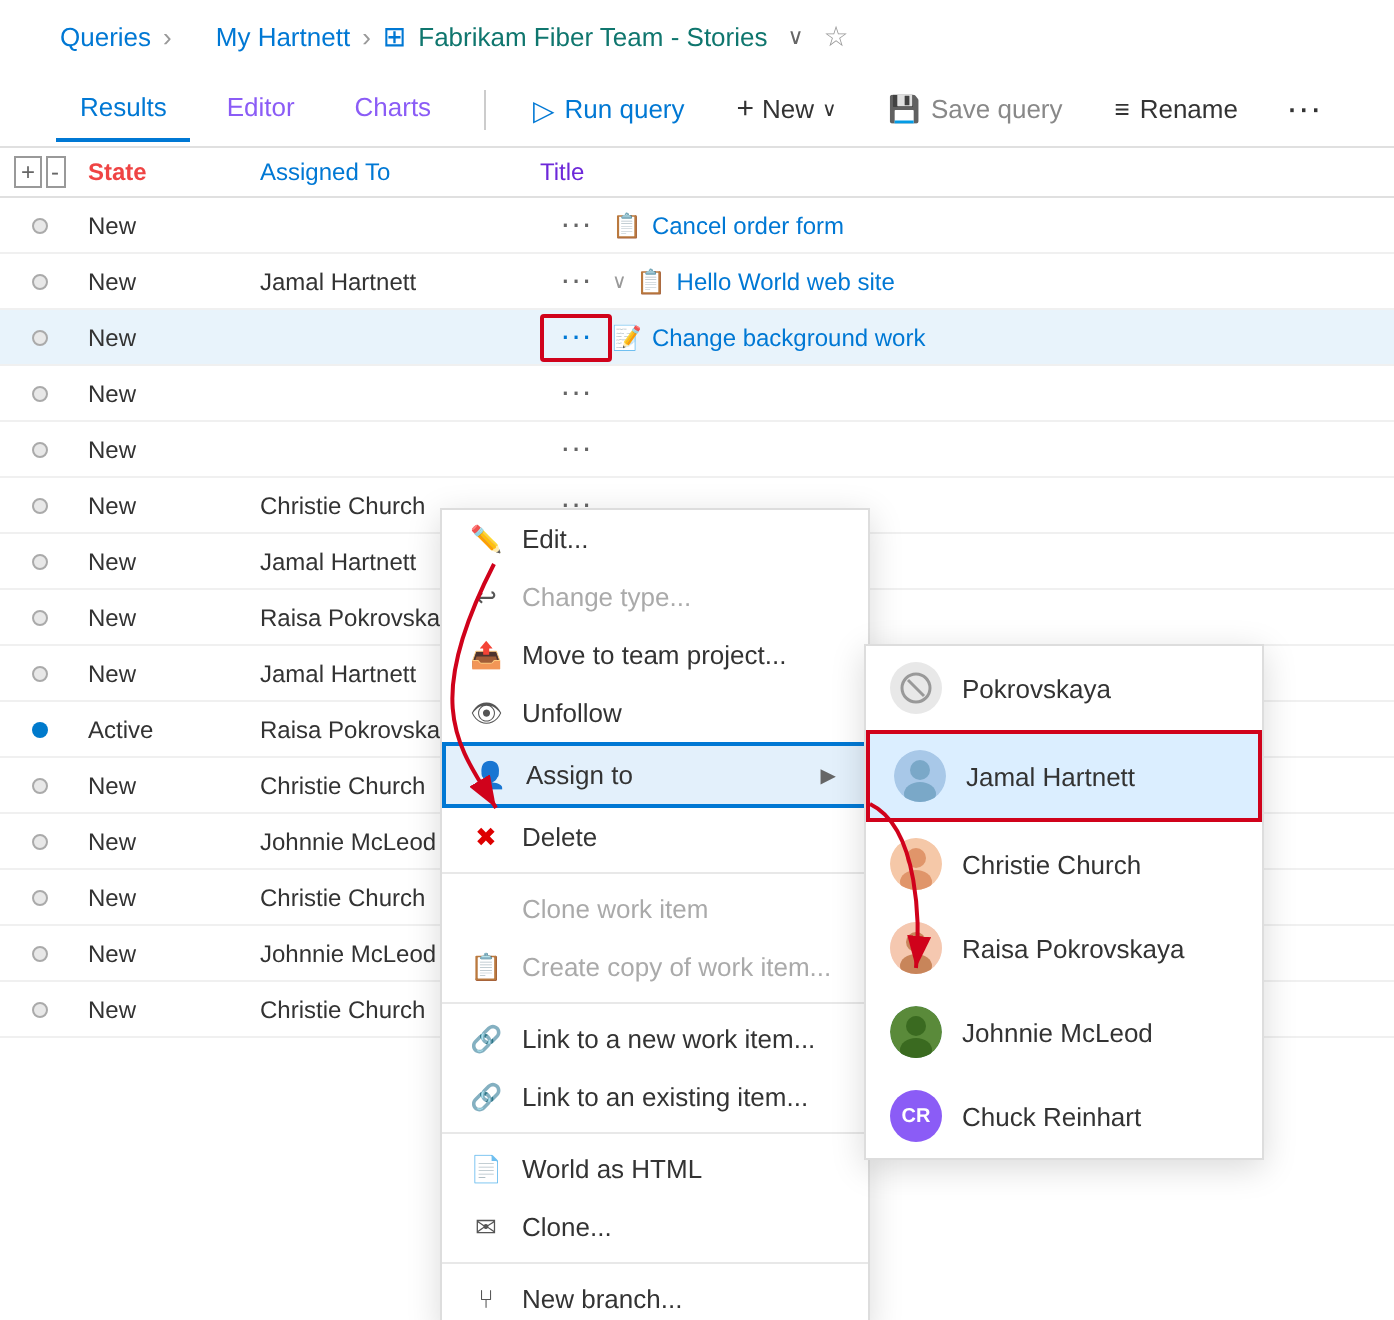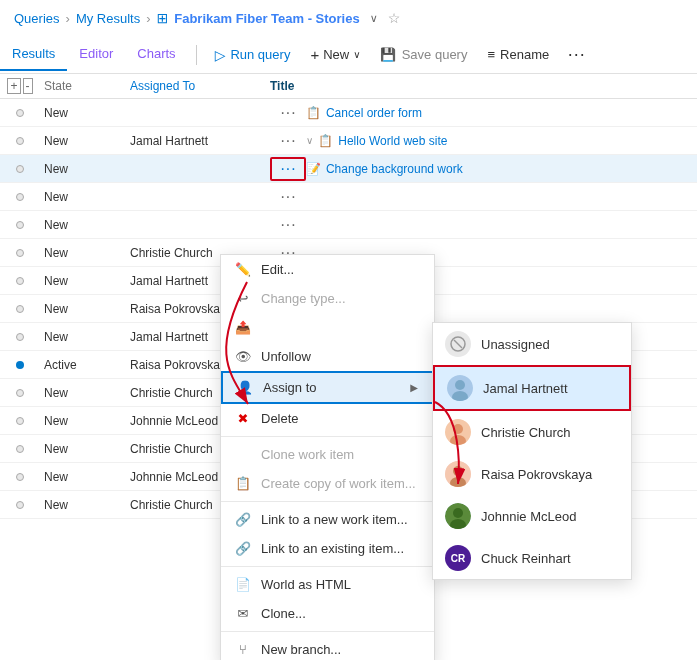--- a/index.html
+++ b/index.html
@@ -1,44 +1,44 @@
 <!DOCTYPE html>
 <html><head>
   <meta charset="utf-8">
   <style>
     * { box-sizing: border-box; margin: 0; padding: 0; }
     body { font-family: 'Segoe UI', Arial, sans-serif; font-size: 13px; background: #fff; color: #333; width: 697px; height: 660px; overflow: hidden; }
 
     
     .breadcrumb { display: flex; align-items: center; padding: 10px 14px; font-size: 13px; color: #666; gap: 6px; }
-    .breadcrumb-link { color: #0078d4; cursor: pointer; }
+    .breadcrumb-link { color: #0078d4; cursor: pointer; margin-left: 16px; }
     .breadcrumb-sep { color: #999; }
-    .breadcrumb-current { font-weight: 700; color: #3b82f6; }
+    .breadcrumb-current { font-weight: 400; color: #0f766e; }
     .breadcrumb-icon { color: #666; font-size: 11px; margin-left: 4px; cursor: pointer; }
     .star-icon { color: #999; font-size: 14px; cursor: pointer; margin-left: 4px; }
 
     
-    .toolbar { display: flex; align-items: center; border-bottom: 1px solid #e0e0e0; padding: 0 0; height: 38px; gap: 0; }
+    .toolbar { display: flex; align-items: center; border-bottom: 1px solid #e0e0e0; padding: 0 28px; height: 38px; gap: 0; justify-content: space-between; }
     .tab { padding: 8px 12px; font-size: 13px; cursor: pointer; color: #8b5cf6; border-bottom: 2px solid transparent; }
     .tab.active { border-bottom: 2px solid #0078d4; color: #0078d4; }
     .toolbar-sep { width: 1px; height: 20px; background: #ccc; margin: 0 8px; }
     .toolbar-btn { display: flex; align-items: center; gap: 5px; padding: 5px 10px; font-size: 13px; cursor: pointer; color: #333; border-radius: 2px; }
     .toolbar-btn .icon { font-size: 14px; }
     .toolbar-btn.primary { color: #0078d4; }
     .new-btn { display: flex; align-items: center; gap: 4px; }
     .save-btn { color: #888; }
     .more-btn { font-size: 18px; cursor: pointer; padding: 4px 8px; }
 
     
     .table-area { position: relative; }
     .col-header-row { display: flex; align-items: center; padding: 4px 0; border-bottom: 1px solid #e0e0e0; background: #fff; }
     .col-expand { width: 40px; display: flex; align-items: center; justify-content: center; gap: 2px; font-size: 11px; color: #666; }
-    .col-state { width: 90px; font-size: 12px; color: #737373; font-weight: 400; padding-left: 4px; }
+    .col-state { width: 90px; font-size: 12px; color: #ef4444; font-weight: 700; padding-left: 4px; }
     .col-assigned { width: 140px; font-size: 12px; color: #0078d4; font-weight: 500; }
-    .col-title { flex: 1; font-size: 12px; color: #0c4a6e; font-weight: 700; }
+    .col-title { flex: 1; font-size: 12px; color: #6d28d9; font-weight: 400; }
 
     .data-row { display: flex; align-items: center; height: 28px; border-bottom: 1px solid #f0f0f0; cursor: pointer; }
     .data-row.highlighted { background: #e8f3fb; }
     .row-expand { width: 40px; display: flex; align-items: center; justify-content: center; gap: 3px; }
     .row-dot { width: 8px; height: 8px; border-radius: 50%; display: inline-block; }
     .dot-new { background: #e8e8e8; border: 1px solid #aaa; }
     .dot-active { background: #007acc; }
     .row-state { width: 90px; font-size: 12px; padding-left: 4px; }
     .row-assigned { width: 140px; font-size: 12px; color: #333; white-space: nowrap; overflow: hidden; text-overflow: ellipsis; }
     .row-ellipsis { width: 36px; display: flex; align-items: center; justify-content: center; color: #666; font-size: 16px; cursor: pointer; }
@@ -75,21 +75,21 @@
 
     
     .ellipsis-highlight { border: 2px solid #d0021b !important; border-radius: 2px; padding: 1px 3px; }
   </style>
 </head>
 <body>
 
 <div class="breadcrumb">
   <span class="breadcrumb-link">Queries</span>
   <span class="breadcrumb-sep">›</span>
-  <span class="breadcrumb-link">My Results</span>
+  <span class="breadcrumb-link">My Hartnett</span>
   <span class="breadcrumb-sep">›</span>
   <span style="color:#0078d4; font-size:14px;">⊞</span>
   <span class="breadcrumb-current">Fabrikam Fiber Team - Stories</span>
   <span class="breadcrumb-icon">∨</span>
   <span class="star-icon">☆</span>
 </div>
 
 <div class="toolbar">
   <span class="tab active">Results</span>
   <span class="tab">Editor</span>
@@ -280,20 +280,21 @@
     <div class="menu-item">
       <span class="m-icon">✏️</span>
       <span>Edit...</span>
     </div>
     <div class="menu-item disabled">
       <span class="m-icon">↩</span>
       <span>Change type...</span>
     </div>
     <div class="menu-item">
       <span class="m-icon">📤</span>
+      <span>Move to team project...</span>
     </div>
     <div class="menu-item">
       <span class="m-icon">👁</span>
       <span>Unfollow</span>
     </div>
     <div class="menu-item highlighted has-sub assign-box">
       <div class="sub-label">
         <span class="m-icon">👤</span>
         <span>Assign to</span>
       </div>
@@ -338,21 +339,21 @@
   </div>
 
   <div class="submenu">
     <div class="submenu-item">
       <div class="avatar avatar-unassigned">
         <svg width="16" height="16" viewBox="0 0 16 16">
             <circle cx="8" cy="8" r="7" fill="none" stroke="#999" stroke-width="1.5"></circle>
             <line x1="4" y1="4" x2="12" y2="12" stroke="#999" stroke-width="1.5"></line>
           </svg>
       </div>
-      <span>Unassigned</span>
+      <span>Pokrovskaya</span>
     </div>
     <div class="submenu-item selected" style="border: 2px solid #d0021b;">
       <div class="avatar avatar-jamal">
         <svg width="26" height="26" viewBox="0 0 26 26">
           <circle cx="13" cy="13" r="13" fill="#a8c8e8"></circle>
           <circle cx="13" cy="10" r="5" fill="#7aa8c8"></circle>
           <ellipse cx="13" cy="22" rx="8" ry="6" fill="#7aa8c8"></ellipse>
         </svg>
       </div>
       <span>Jamal Hartnett</span>
@@ -381,21 +382,21 @@
       <div class="avatar avatar-johnnie">
         <svg width="26" height="26" viewBox="0 0 26 26">
           <circle cx="13" cy="13" r="13" fill="#5a8a3a"></circle>
           <circle cx="13" cy="10" r="5" fill="#3a6a20"></circle>
           <ellipse cx="13" cy="22" rx="8" ry="6" fill="#3a6a20"></ellipse>
         </svg>
       </div>
       <span>Johnnie McLeod</span>
     </div>
     <div class="submenu-item">
-      <div class="avatar avatar-chuck" style="background:#4c1d95; color:#fff; font-size:10px; font-weight:600;">CR</div>
+      <div class="avatar avatar-chuck" style="background:#8b5cf6; color:#fff; font-size:10px; font-weight:600;">CR</div>
       <span>Chuck Reinhart</span>
     </div>
   </div>
 
   <svg class="arrow-overlay" xmlns="http://www.w3.org/2000/svg">
 
     <defs>
       <marker id="arrowhead" markerWidth="8" markerHeight="6" refX="8" refY="3" orient="auto">
         <polygon points="0 0, 8 3, 0 6" fill="#d0021b"></polygon>
       </marker>

